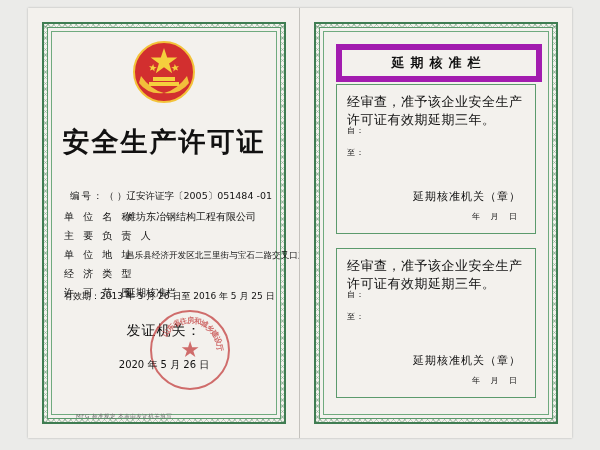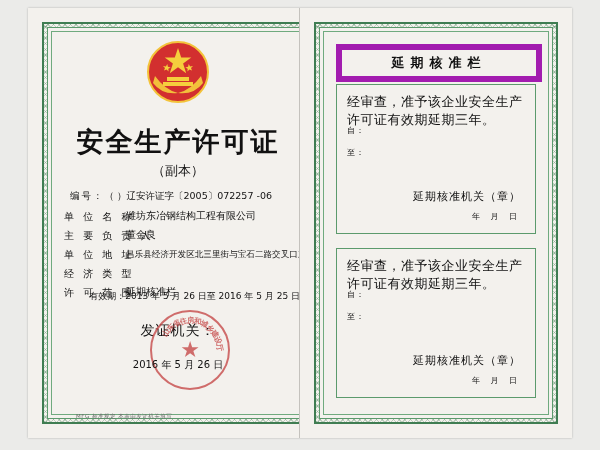--- a/index.html
+++ b/index.html
@@ -40,21 +40,21 @@
   }
   .guilloche{
     position:absolute;
     background:
       repeating-linear-gradient(45deg, rgba(63,125,82,.30) 0 1px, transparent 1px 4px),
       repeating-linear-gradient(-45deg, rgba(63,125,82,.30) 0 1px, transparent 1px 4px);
   }
 
   
   .lp{
-    position:absolute;left:14px;top:14px;width:272px;height:402px;
+    position:absolute;left:14px;top:14px;width:244px;height:402px;
   }
   .lp .frame1{left:0;top:0;right:0;bottom:0;}
   .lp .frame2{left:5px;top:5px;right:5px;bottom:5px;}
   .lp .frame3{left:9px;top:9px;right:9px;bottom:9px;}
   .emblem{
     position:absolute;left:50%;top:14px;transform:translateX(-50%);
     width:74px;height:74px;
   }
   .emblem svg{display:block;}
   .title{
@@ -77,21 +77,20 @@
   .frow{
     display:flex;align-items:flex-end;
     font-size:10px;color:#111;margin-bottom:5px;line-height:14px;
   }
   .flabel{
     width:62px;flex:none;letter-spacing:3px;white-space:nowrap;
   }
   .fvalue{
     flex:1;border-bottom:0px solid transparent;white-space:nowrap;
     font-size:10px;
-    font-family:Liberation Mono, monospace;
   }
   .fvalue.small{font-size:8.6px;}
   .valid{
     position:absolute;left:22px;top:268px;right:14px;
     font-size:9px;color:#111;white-space:nowrap;text-align:right;
   }
   .issuer{
     position:absolute;left:0;right:0;top:300px;text-align:center;
     font-size:14px;letter-spacing:1px;color:#111;font-weight:normal;
   }
@@ -176,34 +175,32 @@
             <path d="M22 30 l2 2 -1 2.6 2.6-1 2 2 -.3-2.8 2.4-1.4 -2.8-.6 -.6-2.8 -1.4 2.4z" fill="#f5cf3d"></path>
             <path d="M52 30 l-2 2 1 2.6 -2.6-1 -2 2 .3-2.8 -2.4-1.4 2.8-.6 .6-2.8 1.4 2.4z" fill="#f5cf3d"></path>
             <rect x="22" y="46" width="30" height="4" fill="#f5cf3d"></rect>
             <rect x="26" y="41" width="22" height="4" fill="#f5cf3d"></rect>
             <path d="M14 40 q10 14 23 17 q-16 2 -25-10z" fill="#f5cf3d" opacity=".9"></path>
             <path d="M60 40 q-10 14 -23 17 q16 2 25-10z" fill="#f5cf3d" opacity=".9"></path>
           </svg>
         </div>
 
         <div class="title">安全生产许可证</div>
-        <div class="subtitle">（副本）</div>
 
         <div class="numline">
-          <span class="lbl">编号：</span><span>（ ）辽安许证字〔2005〕072257 -06</span>
+          <span class="lbl">编号：</span><span>（ ）辽安许证字〔2005〕051484 -01</span>
         </div>
 
         <div class="fields">
           <div class="frow">
             <div class="flabel">单 位 名 称</div>
             <div class="fvalue">潍坊东冶钢结构工程有限公司</div>
           </div>
           <div class="frow">
             <div class="flabel">主 要 负 责 人</div>
-            <div class="fvalue">董金良</div>
           </div>
           <div class="frow">
             <div class="flabel">单 位 地 址</div>
             <div class="fvalue small">昌乐县经济开发区北三里街与宝石二路交叉口东北角</div>
           </div>
           <div class="frow">
             <div class="flabel">经 济 类 型</div>
           </div>
           <div class="frow">
             <div class="flabel">许 可 范 围</div>
@@ -225,21 +222,21 @@
             <span style="transform:rotate(8deg) translate(0,-34px);">和</span>
             <span style="transform:rotate(22deg) translate(0,-34px);">城</span>
             <span style="transform:rotate(36deg) translate(0,-34px);">乡</span>
             <span style="transform:rotate(50deg) translate(0,-34px);">建</span>
             <span style="transform:rotate(64deg) translate(0,-34px);">设</span>
             <span style="transform:rotate(78deg) translate(0,-34px);">厅</span>
           </div>
           <div class="star">★</div>
         </div>
 
-        <div class="issuedate">2016 年 5 月 26 日</div>
+        <div class="issuedate">2020 年 5 月 26 日</div>
 
         <div class="footnote">MFG 标准规定 本表由发证机关填写</div>
       </div>
     </div>
 
     <div class="fold"></div>
 
     <div class="half half-right">
       <div class="rp">
         <div class="border-outer frame1"></div>

